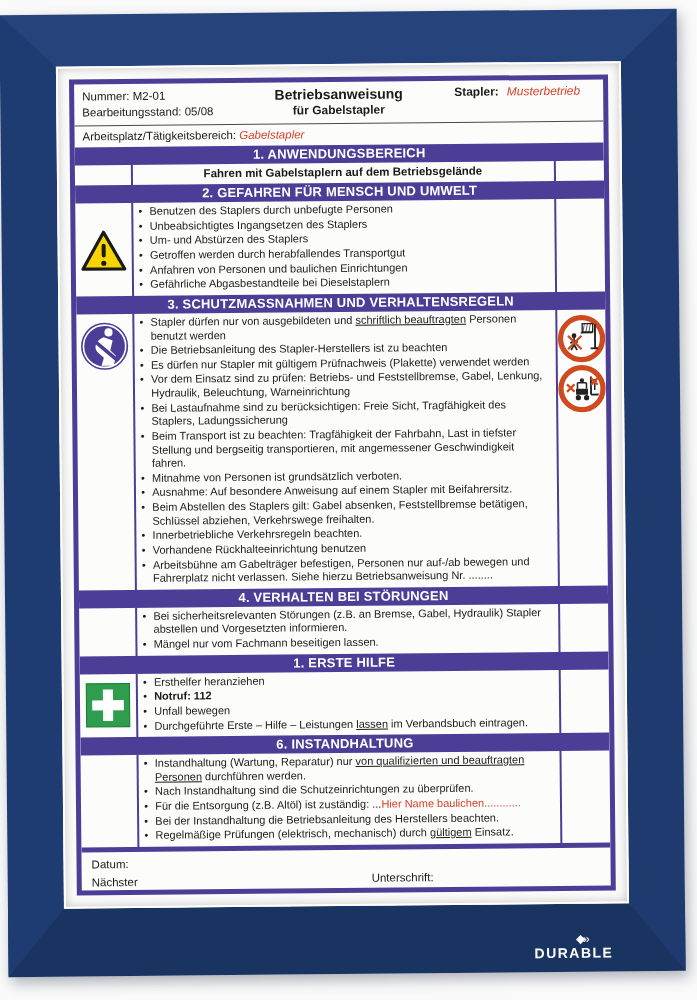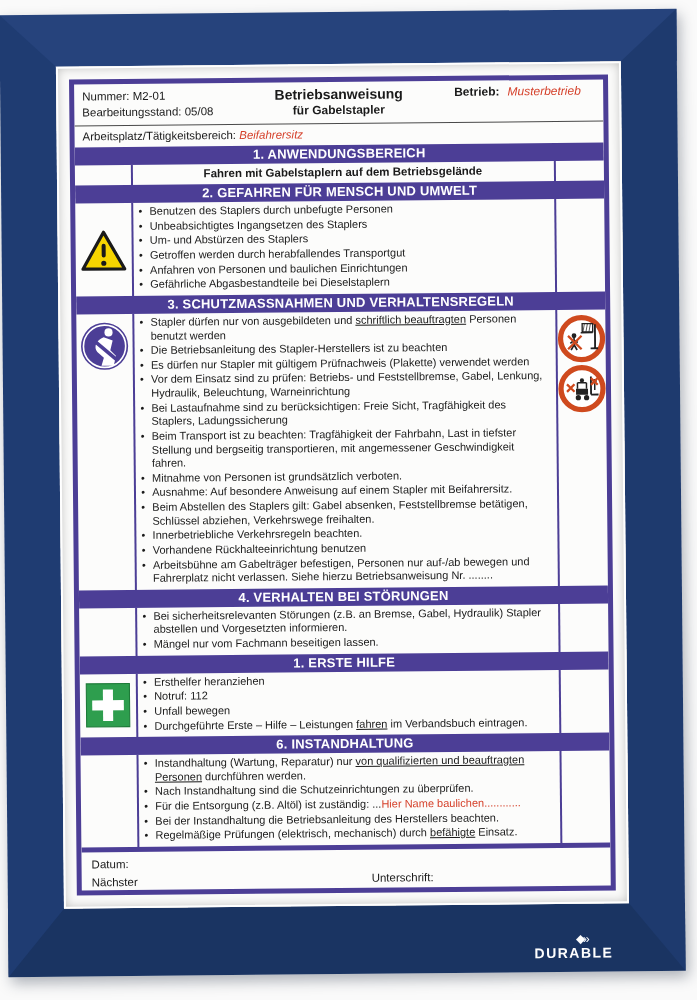--- a/index.html
+++ b/index.html
@@ -50,21 +50,21 @@
   .cell-left{width:11%;border-right:2px solid var(--purple);display:flex;justify-content:center;align-items:center;padding:4px 1px;box-sizing:border-box;}
   .cell-left.align-top{align-items:flex-start;padding-top:6px;}
   .cell-mid{flex:1;padding:2px 6px 3px 5px;}
   .cell-right{width:9.5%;border-left:2px solid var(--purple);display:flex;flex-direction:column;align-items:center;gap:2px;padding-top:5px;box-sizing:border-box;}
   .center-line{text-align:center;font-weight:bold;font-size:11.5px;padding:1px 0 2px;}
 
   ul.bullets{margin:0;padding:0;list-style:none;font-size:11px;line-height:1.24;}
   ul.bullets li{display:flex;margin:0 0 1px 0;}
   .bullet-dot{flex:0 0 11px;width:11px;}
   .seg.u{text-decoration:underline;}
-  .seg.b{font-weight:normal;}
+  .seg.b{font-weight:bold;}
   .seg.red{color:var(--red);}
 
   .sign-icon svg{display:block;}
 
   .footer-row{border-top:5px solid var(--purple);flex:1;display:flex;padding:5px 10px;font-size:11.5px;line-height:1.35;}
   .footer-left{width:55%;}
   .footer-left .datum{margin-bottom:3px;}
   .footer-right{width:45%;padding-top:16px;box-sizing:border-box;}
 </style>
 </head>
@@ -77,27 +77,27 @@
       <div class="header-row1">
         <div class="hdr-left">
           <div>Nummer: M2-01</div>
           <div>Bearbeitungsstand: 05/08</div>
         </div>
         <div class="hdr-center">
           <div class="hdr-title1">Betriebsanweisung</div>
           <div class="hdr-title2">für Gabelstapler</div>
         </div>
         <div class="hdr-right">
-          <span class="betrieb-label">Betrieb:</span><span class="red-italic">Musterbetrieb</span>
+          <span class="betrieb-label">Stapler:</span><span class="red-italic">Musterbetrieb</span>
         </div>
       </div>
       <div class="hdr-divider"></div>
       <div class="header-row2">
         <span>Arbeitsplatz/Tätigkeitsbereich:</span>
-        <span class="red-italic">Beifahrersitz</span>
+        <span class="red-italic">Gabelstapler</span>
       </div>
 
       <div id="sections-container">
   <section>
     <div class="section-bar"><span>1. ANWENDUNGSBEREICH</span></div>
     <div class="section-body">
       <div class="cell-left"></div>
       <div class="cell-mid">
                 <div class="center-line">Fahren mit Gabelstaplern auf dem Betriebsgelände</div>
               </div>
@@ -288,21 +288,21 @@
                   <li>
                     <span class="bullet-dot">•</span>
                     <span><span class="seg b">Notruf: 112</span></span>
                   </li>
                   <li>
                     <span class="bullet-dot">•</span>
                     <span><span class="seg">Unfall bewegen</span></span>
                   </li>
                   <li>
                     <span class="bullet-dot">•</span>
-                    <span><span class="seg">Durchgeführte Erste – Hilfe – Leistungen </span><span class="seg u">fahren</span><span class="seg"> im Verbandsbuch eintragen.</span></span>
+                    <span><span class="seg">Durchgeführte Erste – Hilfe – Leistungen </span><span class="seg u">lassen</span><span class="seg"> im Verbandsbuch eintragen.</span></span>
                   </li>
                 </ul>
               </div>
       <div class="cell-right"></div>
     </div>
   </section>
 
   <section>
     <div class="section-bar"><span>6. INSTANDHALTUNG</span></div>
     <div class="section-body">
@@ -320,21 +320,21 @@
                   <li>
                     <span class="bullet-dot">•</span>
                     <span><span class="seg">Für die Entsorgung (z.B. Altöl) ist zuständig: ...</span><span class="seg red">Hier Name baulichen</span><span class="seg red">............</span></span>
                   </li>
                   <li>
                     <span class="bullet-dot">•</span>
                     <span><span class="seg">Bei der Instandhaltung die Betriebsanleitung des Herstellers beachten.</span></span>
                   </li>
                   <li>
                     <span class="bullet-dot">•</span>
-                    <span><span class="seg">Regelmäßige Prüfungen (elektrisch, mechanisch) durch </span><span class="seg u">befähigte</span><span class="seg"> Einsatz.</span></span>
+                    <span><span class="seg">Regelmäßige Prüfungen (elektrisch, mechanisch) durch </span><span class="seg u">gültigem</span><span class="seg"> Einsatz.</span></span>
                   </li>
                 </ul>
               </div>
       <div class="cell-right"></div>
     </div>
   </section>
 </div>
 
       <div class="footer-row">
         <div class="footer-left">

